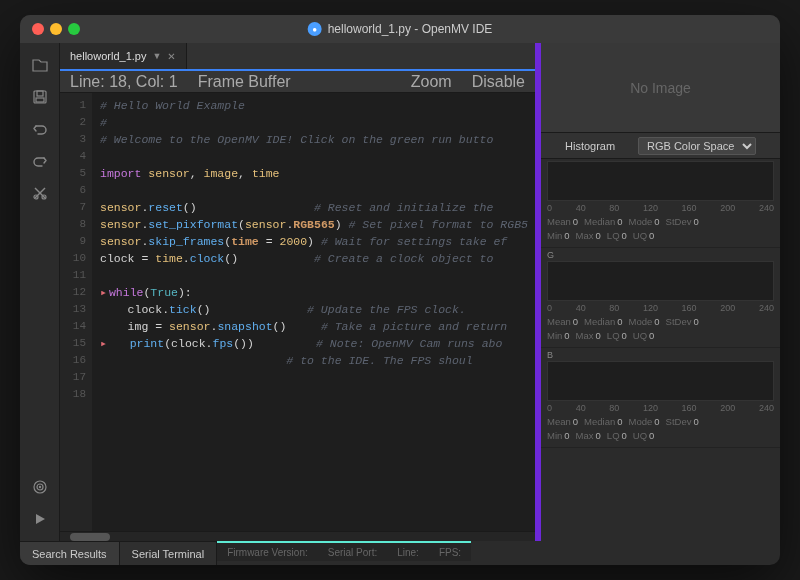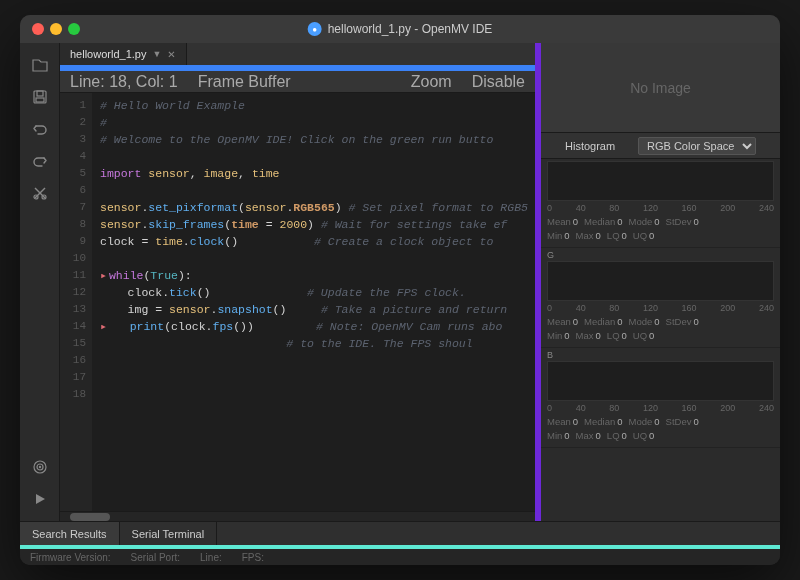--- a/index.html
+++ b/index.html
@@ -101,21 +101,21 @@
       flex: 1;
       display: flex;
       flex-direction: column;
       overflow: hidden;
     }
     .editor-tab-bar {
       height: 28px;
       background: #323232;
       display: flex;
       align-items: center;
-      border-bottom: 6px solid #3b82f6;
+      border-bottom: 2px solid #3b82f6;
       flex-shrink: 0;
       text-align: center;
     }
     .editor-tab {
       height: 100%;
       display: flex;
       align-items: center;
       padding: 0 10px;
       background: #2b2b2b;
       color: #ddd;
@@ -263,21 +263,21 @@
       gap: 2px;
       margin-right: 6px;
       line-height: 14px;
     }
     .stat-label { color: #666; }
     .stat-val { color: #aaa; }
 
     
     .bottom-area {
       display: flex;
-      flex-direction: column;
+      flex-direction: row;
       flex-shrink: 0;
     }
     .bottom-tab-bar {
       height: 24px;
       background: #2f2f2f;
       display: flex;
       align-items: center;
       border-top: 1px solid #1a1a1a;
     }
     .bottom-tab {
@@ -295,21 +295,21 @@
     }
     .status-bar {
       height: 20px;
       background: #252525;
       display: flex;
       align-items: center;
       padding: 0 10px;
       color: #666;
       font-size: 10px;
       gap: 20px;
-      border-top: 4px solid #5eead4;
+      border-top: 2px solid #5eead4;
     }
     .scroll-bar-area {
       height: 10px;
       background: #252525;
       border-top: 1px solid #1a1a1a;
       position: relative;
     }
     .scroll-thumb {
       height: 8px;
       width: 40px;
@@ -426,20 +426,21 @@
           <span class="line-num">17</span>
           <span class="line-num">18</span>
         </div>
         <div class="code-content">
           <div class="code-line"><span class="cm"># Hello World Example</span></div>
           <div class="code-line"><span class="cm">#</span></div>
           <div class="code-line"><span class="cm"># Welcome to the OpenMV IDE! Click on the green run butto</span></div>
           <div class="code-line">&nbsp;</div>
           <div class="code-line"><span class="kw">import</span> <span style="color:#e5c07b;">sensor</span>, <span style="color:#e5c07b;">image</span>, <span style="color:#e5c07b;">time</span></div>
           <div class="code-line">&nbsp;</div>
+          <div class="code-line"><span style="color:#e5c07b;">sensor</span>.<span class="fn">reset</span>()&nbsp;&nbsp;&nbsp;&nbsp;&nbsp;&nbsp;&nbsp;&nbsp;&nbsp;&nbsp;&nbsp;&nbsp;&nbsp;&nbsp;&nbsp;&nbsp;&nbsp;<span class="cm"># Reset and initialize the</span></div>
           <div class="code-line"><span style="color:#e5c07b;">sensor</span>.<span class="fn">set_pixformat</span>(<span style="color:#e5c07b;">sensor</span>.<span class="at">RGB565</span>)&nbsp;<span class="cm"># Set pixel format to RGB5</span></div>
           <div class="code-line"><span style="color:#e5c07b;">sensor</span>.<span class="fn">skip_frames</span>(<span class="at">time</span> = <span class="nm">2000</span>)&nbsp;<span class="cm"># Wait for settings take ef</span></div>
           <div class="code-line"><span style="color:#d4d4d4;">clock</span> = <span style="color:#e5c07b;">time</span>.<span class="fn">clock</span>()&nbsp;&nbsp;&nbsp;&nbsp;&nbsp;&nbsp;&nbsp;&nbsp;&nbsp;&nbsp;&nbsp;<span class="cm"># Create a clock object to</span></div>
           <div class="code-line">&nbsp;</div>
           <div class="code-line"><span class="arrow">▸</span><span class="kw">while</span>(<span style="color:#56b6c2;">True</span>):</div>
           <div class="code-line">&nbsp;&nbsp;&nbsp;&nbsp;<span style="color:#d4d4d4;">clock</span>.<span class="fn">tick</span>()&nbsp;&nbsp;&nbsp;&nbsp;&nbsp;&nbsp;&nbsp;&nbsp;&nbsp;&nbsp;&nbsp;&nbsp;&nbsp;&nbsp;<span class="cm"># Update the FPS clock.</span></div>
           <div class="code-line">&nbsp;&nbsp;&nbsp;&nbsp;<span style="color:#d4d4d4;">img</span> = <span style="color:#e5c07b;">sensor</span>.<span class="fn">snapshot</span>()&nbsp;&nbsp;&nbsp;&nbsp;&nbsp;<span class="cm"># Take a picture and return</span></div>
           <div class="code-line"><span class="arrow">▸</span>&nbsp;&nbsp;&nbsp;<span class="fn">print</span>(<span style="color:#d4d4d4;">clock</span>.<span class="fn">fps</span>())&nbsp;&nbsp;&nbsp;&nbsp;&nbsp;&nbsp;&nbsp;&nbsp;&nbsp;<span class="cm"># Note: OpenMV Cam runs abo</span></div>
           <div class="code-line">&nbsp;&nbsp;&nbsp;&nbsp;&nbsp;&nbsp;&nbsp;&nbsp;&nbsp;&nbsp;&nbsp;&nbsp;&nbsp;&nbsp;&nbsp;&nbsp;&nbsp;&nbsp;&nbsp;&nbsp;&nbsp;&nbsp;&nbsp;&nbsp;&nbsp;&nbsp;&nbsp;<span class="cm"># to the IDE. The FPS shoul</span></div>
           <div class="code-line">&nbsp;</div>

